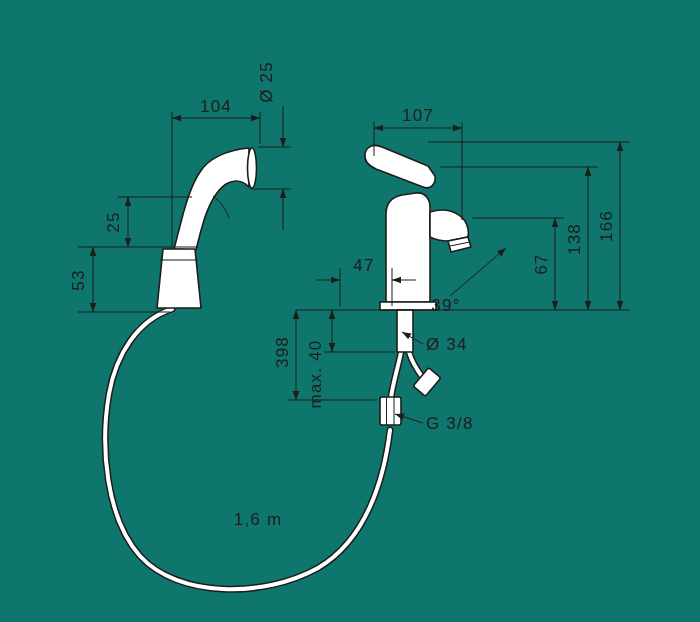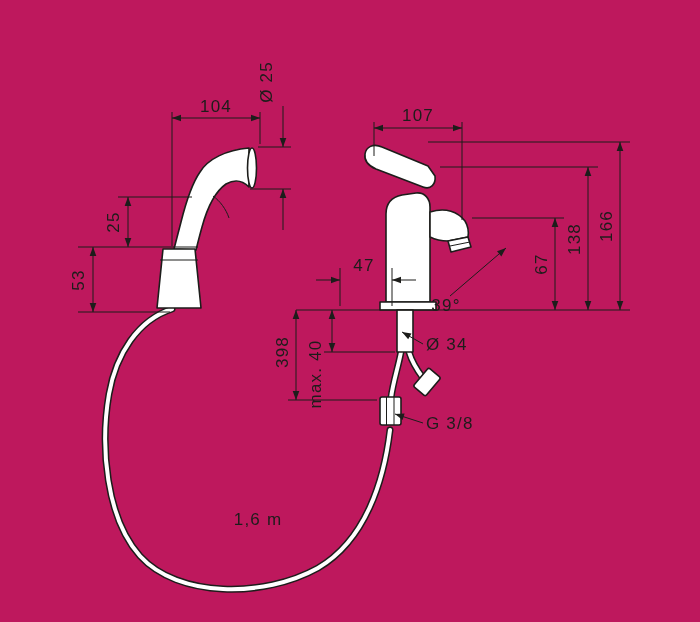--- a/index.html
+++ b/index.html
@@ -1,16 +1,16 @@
 <!DOCTYPE html>
 <html><head>
 <meta charset="utf-8">
 <style>
   html,body{margin:0;padding:0;background:#fff;}
-  .canvas{position:relative;width:700px;height:622px;background:#be185d;overflow:hidden;}
+  .canvas{position:relative;width:700px;height:622px;background:#0f766e;overflow:hidden;}
   svg{display:block;}
   .dim{font-family:"Liberation Sans","DejaVu Sans",sans-serif;font-size:17px;letter-spacing:1.2px;fill:#1d1d1b;}
   .art{stroke:#1d1d1b;stroke-width:1.6;fill:#ffffff;stroke-linejoin:round;stroke-linecap:round;}
   .thin{stroke:#1d1d1b;stroke-width:1;fill:none;}
   .hoseOuter{stroke:#1d1d1b;stroke-width:7;fill:none;stroke-linecap:round;}
   .hoseInner{stroke:#ffffff;stroke-width:4;fill:none;stroke-linecap:round;}
 </style>
 </head>
 <body>
 

